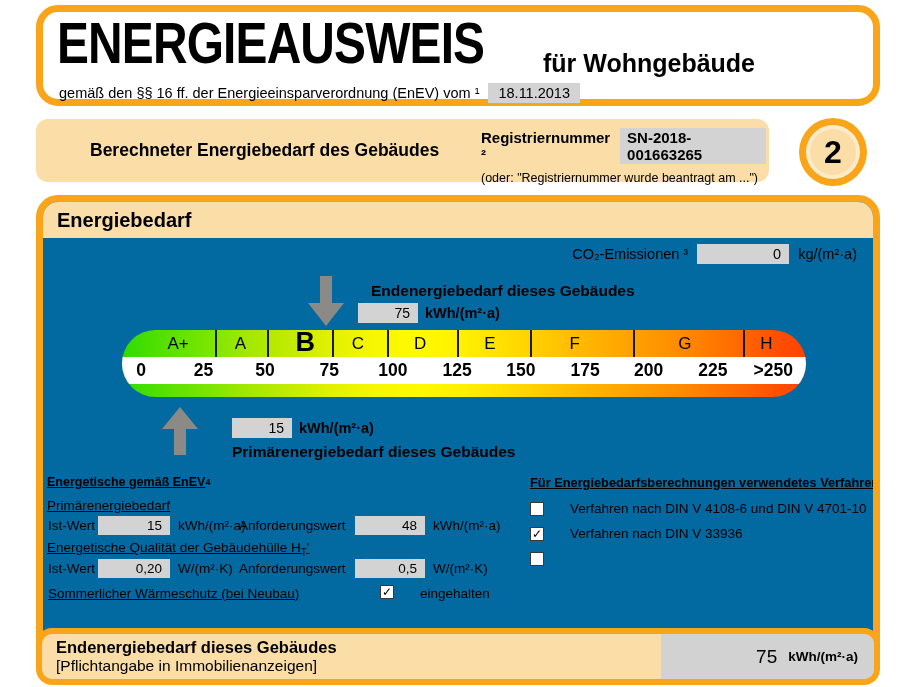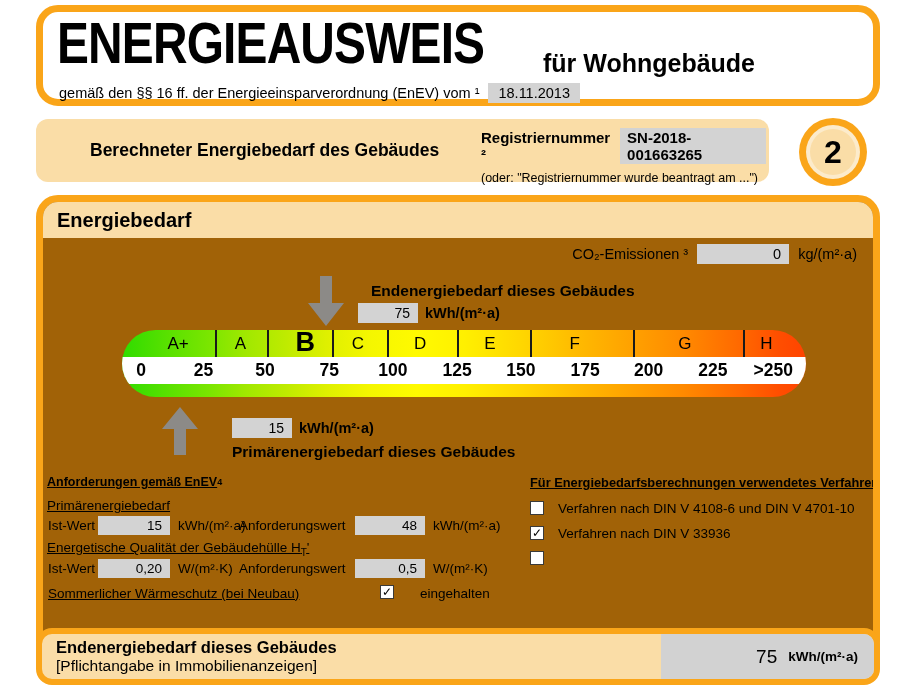--- a/index.html
+++ b/index.html
@@ -32,21 +32,21 @@
   .reg-value{padding:1px 7px;text-align:left;font-weight:700;}
   .reg-line2{margin-top:7px;font-size:12.5px;font-weight:400;white-space:nowrap;}
   .page-circle{position:absolute;left:799px;top:118px;width:68px;height:68px;border-radius:50%;
     background:var(--orange);}
   .page-circle .mid{position:absolute;inset:7px;border-radius:50%;background:#FCEBCB;}
   .page-circle .inner{position:absolute;inset:11px;border-radius:50%;background:var(--peach);
     display:flex;align-items:center;justify-content:center;font-size:32px;font-weight:700;}
 
   
   .main-box{position:absolute;left:36px;top:195px;width:844px;height:468px;
-    border:7px solid var(--orange);border-radius:22px;background:#a16207;overflow:hidden;}
+    border:7px solid var(--orange);border-radius:22px;background:#0369a1;overflow:hidden;}
   .main-band{position:absolute;left:0;top:0;right:0;height:36px;background:var(--peach);
     font-size:20px;font-weight:700;line-height:36px;padding-left:14px;}
   .co2-row{position:absolute;right:16px;top:42px;display:flex;align-items:center;gap:9px;font-size:14.5px;}
   .co2-box{width:92px;}
 
   .ee-title{position:absolute;left:328px;top:80px;font-size:15.5px;font-weight:700;}
   .ee-val{position:absolute;left:315px;top:101px;display:flex;align-items:center;gap:7px;}
   .val-box{width:60px;font-size:14px;}
   .unit{font-size:14.5px;font-weight:700;}
 
@@ -90,21 +90,21 @@
   .req .u2{position:absolute;left:386px;}
   .cb{width:14px;height:14px;border:1.5px solid #3a3a3a;background:#fff;display:inline-flex;
     align-items:center;justify-content:center;font-size:12px;line-height:12px;}
   .summer-cb{position:absolute;left:333px;top:2px;}
   .summer-lbl{position:absolute;left:373px;}
 
   
   .methods{position:absolute;left:487px;top:273px;width:350px;}
   .methods-hdr{font-size:12.8px;font-weight:700;}
   .methods-list{margin-top:11px;}
-  .method-row{display:flex;align-items:flex-start;gap:14px;margin-bottom:10px;height:15px;}
+  .method-row{display:flex;align-items:flex-end;gap:26px;margin-bottom:10px;height:15px;}
   .method-row .m-lbl{font-size:13.5px;}
 
   
   .wm{position:absolute;left:240px;top:80px;width:460px;height:230px;pointer-events:none;}
   .wm-text{position:absolute;left:47px;top:122px;font-family:"Liberation Serif",serif;
     font-size:62px;letter-spacing:1px;color:rgba(255,255,255,0.62);
     text-shadow:0 0 1px rgba(120,120,120,0.25);white-space:nowrap;}
   .wm svg{position:absolute;left:50px;top:4px;opacity:0.75;}
 
   
@@ -212,21 +212,21 @@
     </div>
 
     <div class="pr-val">
       <span class="gbox val-box">15</span>
       <span class="unit">kWh/(m²·a)</span>
     </div>
     <div class="pr-title">Primärenergiebedarf dieses Gebäudes</div>
 
     <div class="req">
       <div class="row req-hdr">
-        <span class="u">Anforderungen gemäß EnEV</span>
+        <span class="u">Energetische gemäß EnEV</span>
           <span class="sup">4</span>
       </div>
       <div class="row req-t1">
         <span class="u">Primärenergiebedarf</span>
       </div>
       <div class="row req-r1">
         <span class="lbl">Ist-Wert</span>
         <span class="gbox b1">15</span>
         <span class="u1">kWh/(m²·a)</span>
         <span class="anf">Anforderungswert</span>

